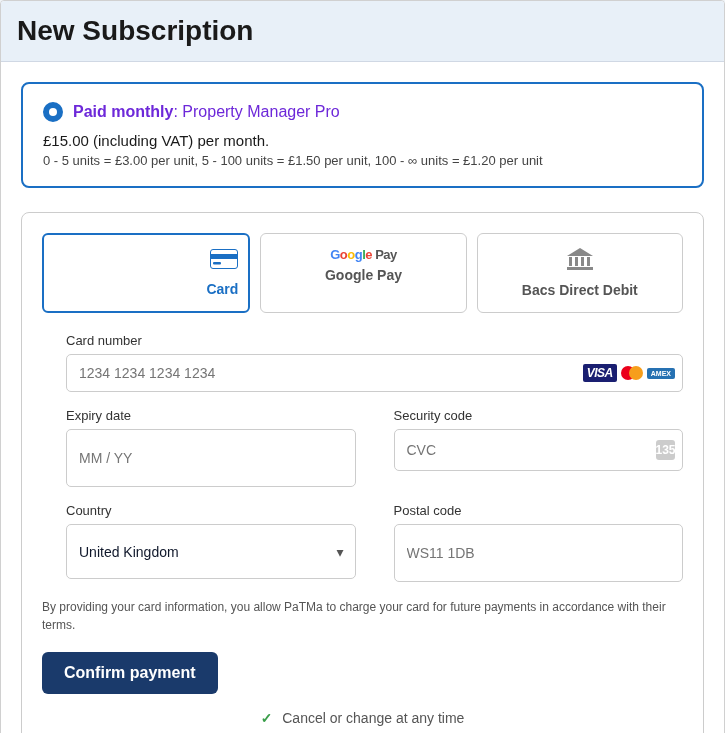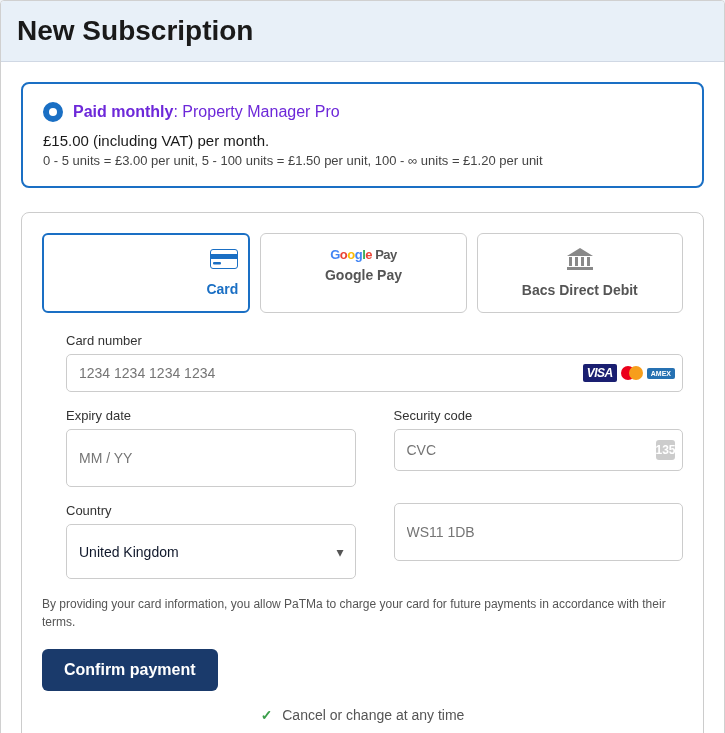--- a/index.html
+++ b/index.html
@@ -416,20 +416,21 @@
             <select>
               <option>United Kingdom</option>
               <option>United States</option>
               <option>Germany</option>
               <option>France</option>
             </select>
             <span class="select-arrow">▾</span>
           </div>
         </div>
         <div class="form-group">
+          <label class="form-label">Postal code</label>
           <input type="text" class="form-input" placeholder="WS11 1DB" style="">
         </div>
       </div>
 
       
       <p class="legal-text">
         <span>By providing your card information, you allow PaTMa to charge your card for future payments in accordance with their terms.</span>
       </p>
 
       

